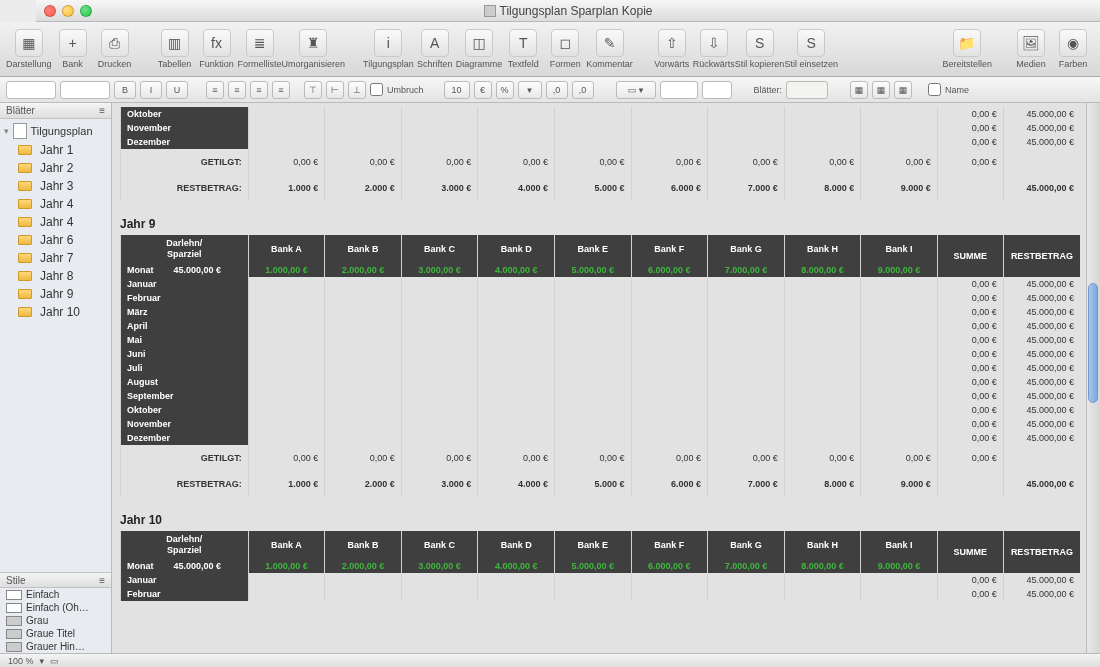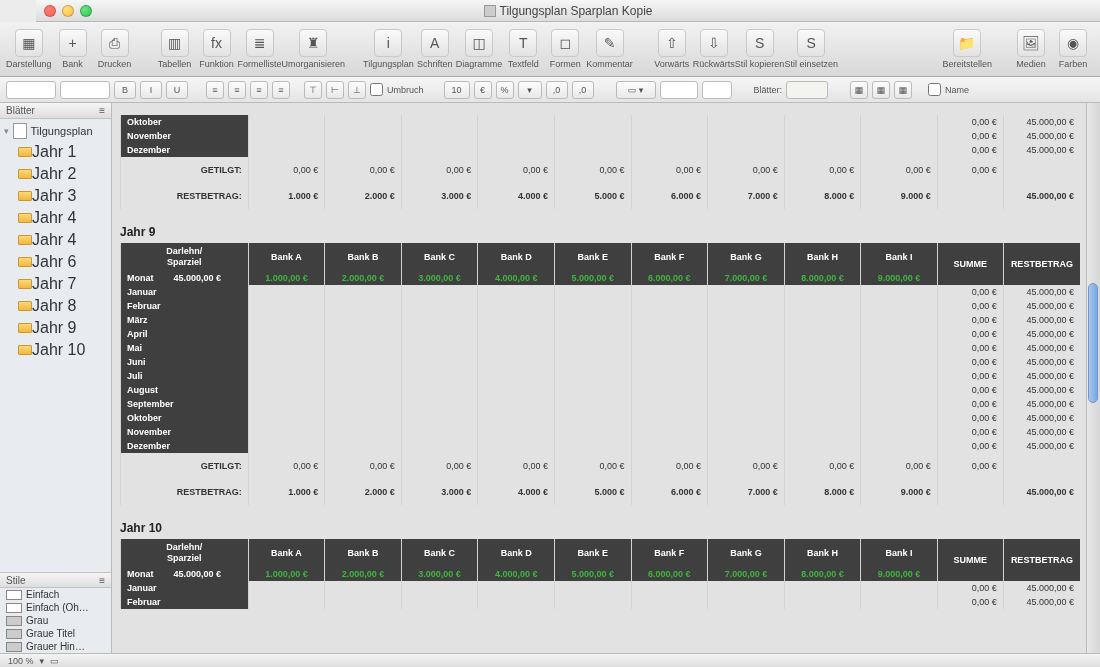--- a/index.html
+++ b/index.html
@@ -31,31 +31,31 @@
 
 
 .main { display:flex; height: calc(667px - 22px - 55px - 26px - 14px); }
 .sidebar { width:112px; background:#e8ecf0; border-right:1px solid #bbb; display:flex; flex-direction:column; }
 .side-head { height:16px; background:linear-gradient(#f5f5f5,#dedede); border-bottom:1px solid #c2c2c2; font-size:10px; color:#555; padding:0 6px; display:flex; align-items:center; justify-content:space-between; }
 .sheetlist { flex: 0 0 auto; }
 .sheet-root { padding:4px 4px 2px 4px; display:flex; align-items:center; gap:4px; }
 .sheet-root .doc-ico { width:14px; height:16px; background:#fff; border:1px solid #999; }
 .sheet-root span { font-size:11px; color:#333; }
 .yearlist { padding-left:18px; }
-.yearitem { display:flex; align-items:center; gap:0; font-size:16px; color:#333; padding:2px 0; }
+.yearitem { display:flex; align-items:center; gap:8px; font-size:12px; color:#333; padding:2px 0; }
 .yearitem .tbl-ico { width:14px; height:10px; background:linear-gradient(#ffd77a,#f0b840); border:1px solid #cc9a2a; border-radius:1px; }
 .sideflex { flex:1; }
 .styles-head { height:16px; background:linear-gradient(#f5f5f5,#dedede); border-top:1px solid #c2c2c2; border-bottom:1px solid #c2c2c2; font-size:10px; color:#555; padding:0 6px; display:flex; align-items:center; justify-content:space-between; }
 .styleitem { display:flex; align-items:center; gap:4px; padding:1px 6px; font-size:10px; color:#333; }
 .styleitem .sw { width:16px; height:10px; border:1px solid #888; }
 .stats { padding:2px 6px; }
 .stats .pill { display:inline-block; background:#c9d3df; border-radius:7px; padding:0 6px; font-size:8px; color:#8a95a5; margin:1px; }
 
 .canvas { flex:1; background:#e2e2e2; overflow:hidden; position:relative; }
-.canvas-inner { position:absolute; top:12px; left:0; right:0; padding:0 0 10px 0; }
+.canvas-inner { position:absolute; top:4px; left:0; right:0; padding:0 0 10px 0; }
 
 table.grid { border-collapse:collapse; width:960px; margin-left:8px; table-layout:fixed; }
 .grid td, .grid th { border-left:0.5px solid #d2d2d2; height:14px; padding:0 6px; }
 .darkcell { background:#3f3f3f; color:#fff; font-size:9px; font-weight:bold; }
 .lt { background:#e2e2e2; }
 .r { text-align:right; }
 .summary-lbl { text-align:right; font-size:9px; font-weight:bold; color:#333; }
 .val { font-size:9px; color:#333; }
 .green { color:#3db83d; font-weight:bold; }
 .hdr { background:#3f3f3f; color:#fff; font-size:9px; text-align:center; font-weight:bold; }

